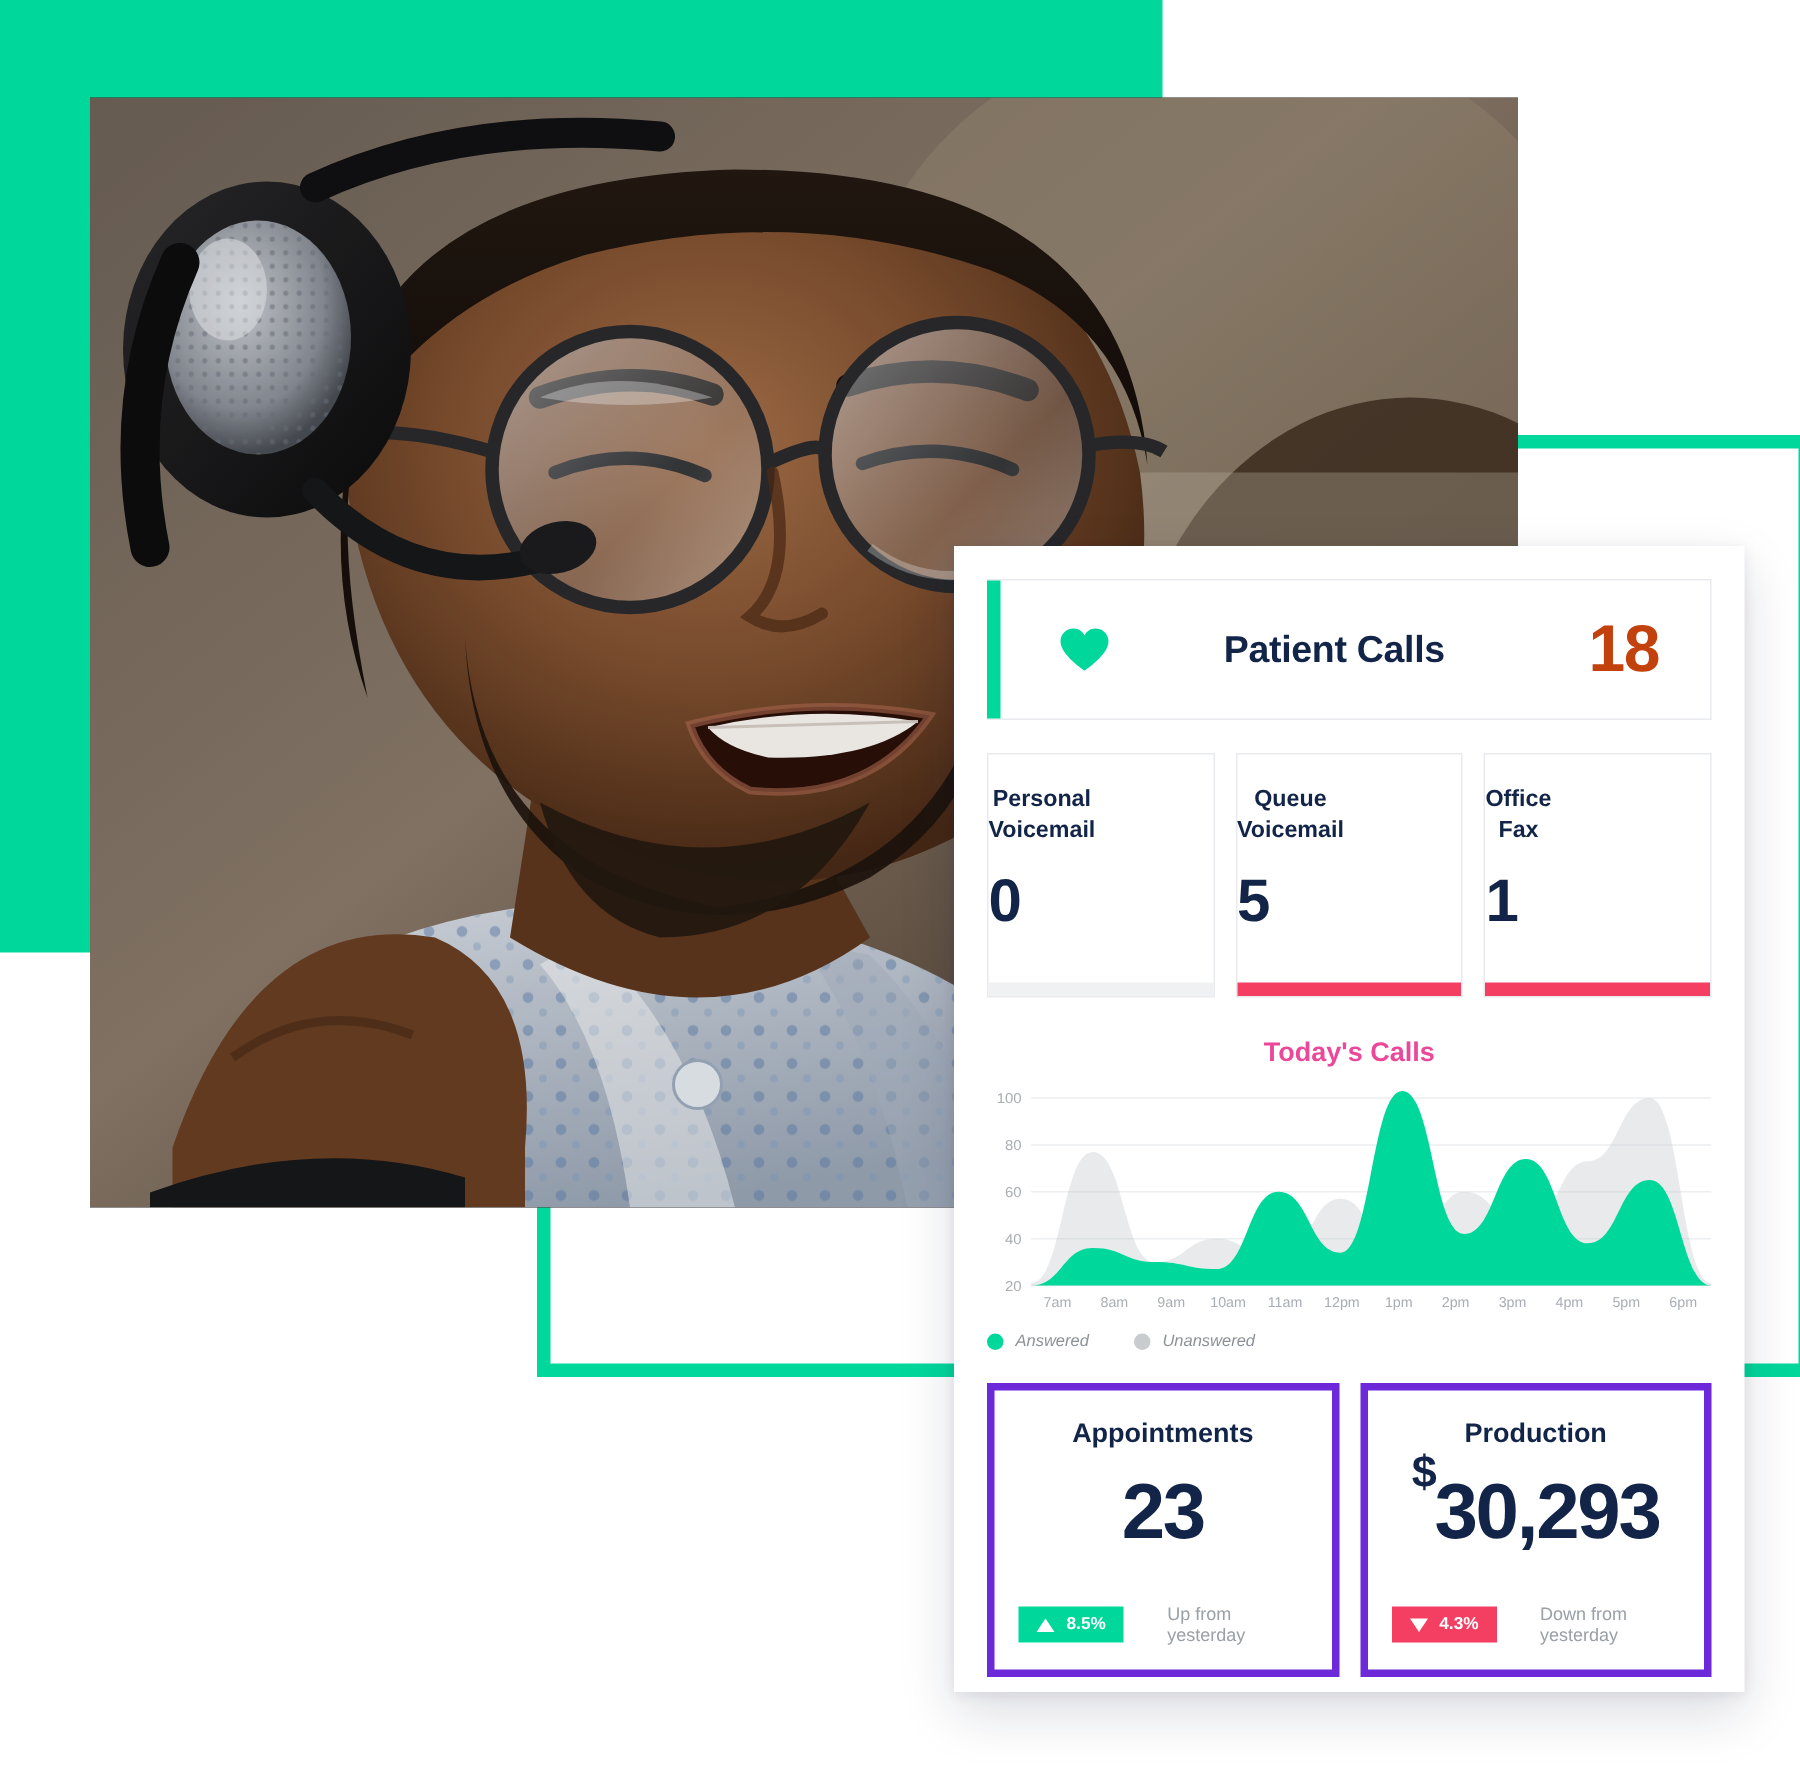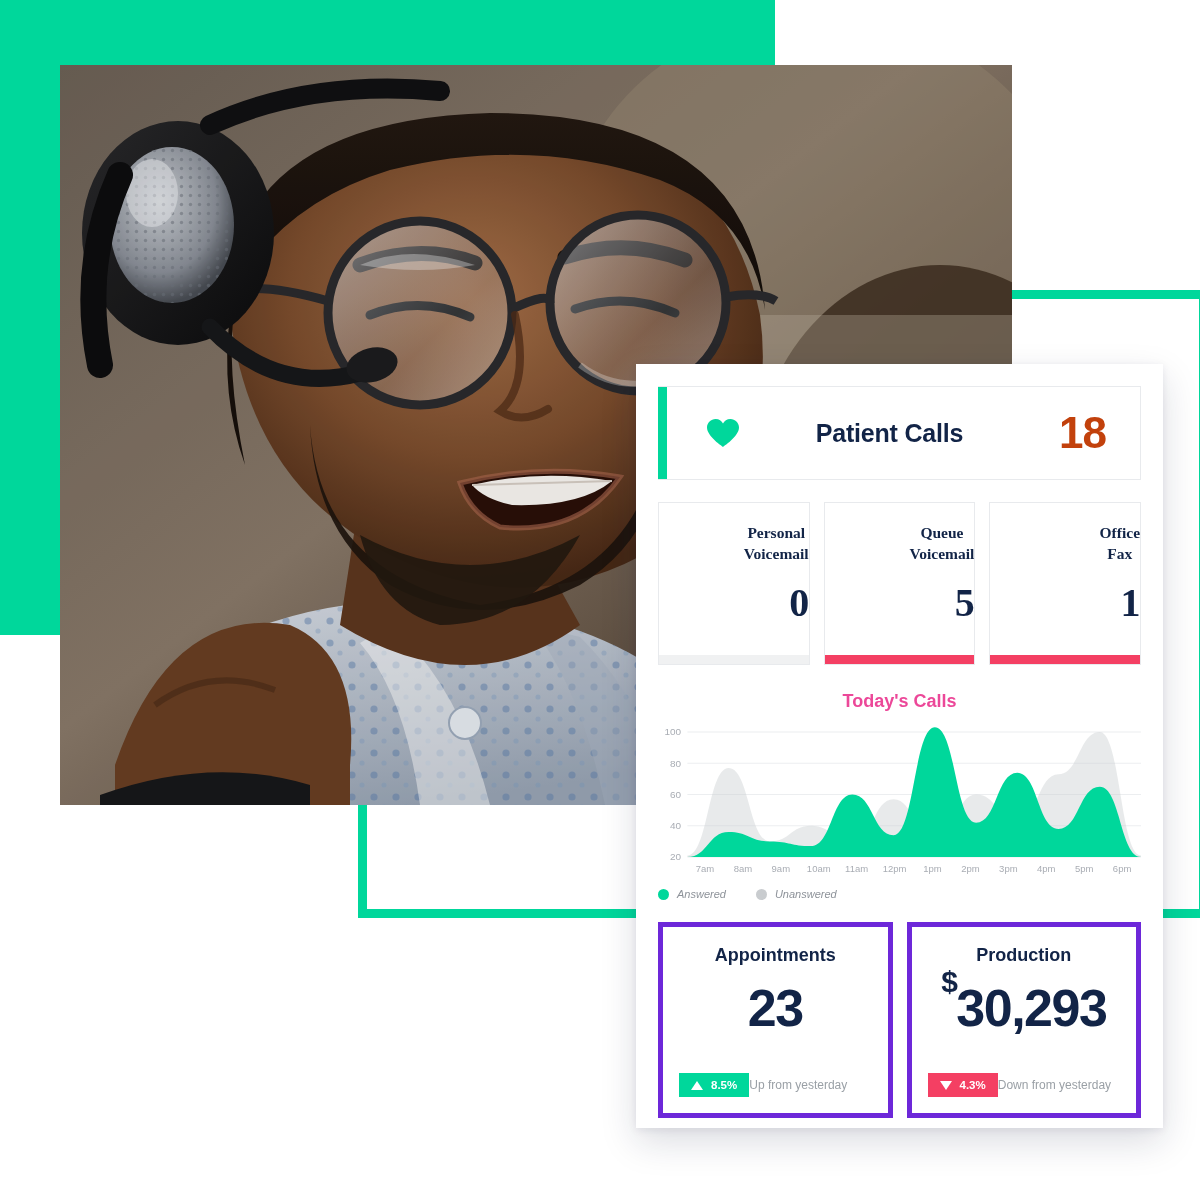--- a/index.html
+++ b/index.html
@@ -73,24 +73,23 @@
   }
 
   
   .stat-row { display: flex; gap: 14px; margin-bottom: 26px; }
   .stat-card {
     flex: 1;
     background: #fff;
     border: 1px solid #e8eaed;
     height: 163px;
     display: flex; flex-direction: column;
-    align-items: flex-end;
+    align-items: flex-start;
     position: relative;
     padding-top: 20px;
-    font-family: Liberation Serif, serif;
   }
   .stat-label {
     font-size: 15.5px; font-weight: bold; color: #122447;
     text-align: center; line-height: 1.35;
   }
   .stat-value {
     font-size: 40px; font-weight: bold; color: #122447;
     margin-top: 14px; letter-spacing: -0.5px;
   }
   .stat-underline {
@@ -140,21 +139,21 @@
   .metric-value {
     font-size: 52px; font-weight: bold; color: #122447;
     margin-top: 12px; letter-spacing: -1.5px;
     flex: 1; display: flex; align-items: flex-start;
   }
   .metric-value .cur {
     font-size: 30px; vertical-align: super; line-height: 1;
     position: relative; top: -11px;
   }
   .metric-foot {
-    display: flex; align-items: center; gap: 0;
+    display: flex; align-items: center; gap: 29px;
     width: 100%;
   }
   .badge {
     display: inline-flex; align-items: center; gap: 8px;
     padding: 6px 12px;
     font-size: 11.5px; font-weight: bold; color: #fff;
   }
   .badge.up { background: #00D79B; }
   .badge.down { background: #F43F63; }
   .tri { width: 0; height: 0; }

